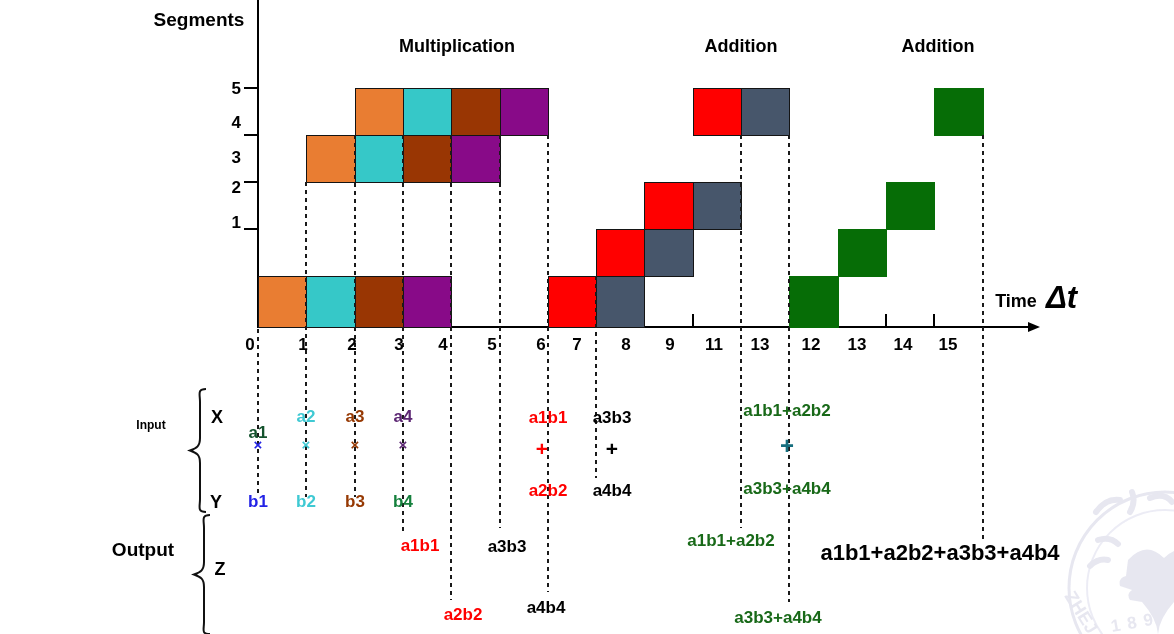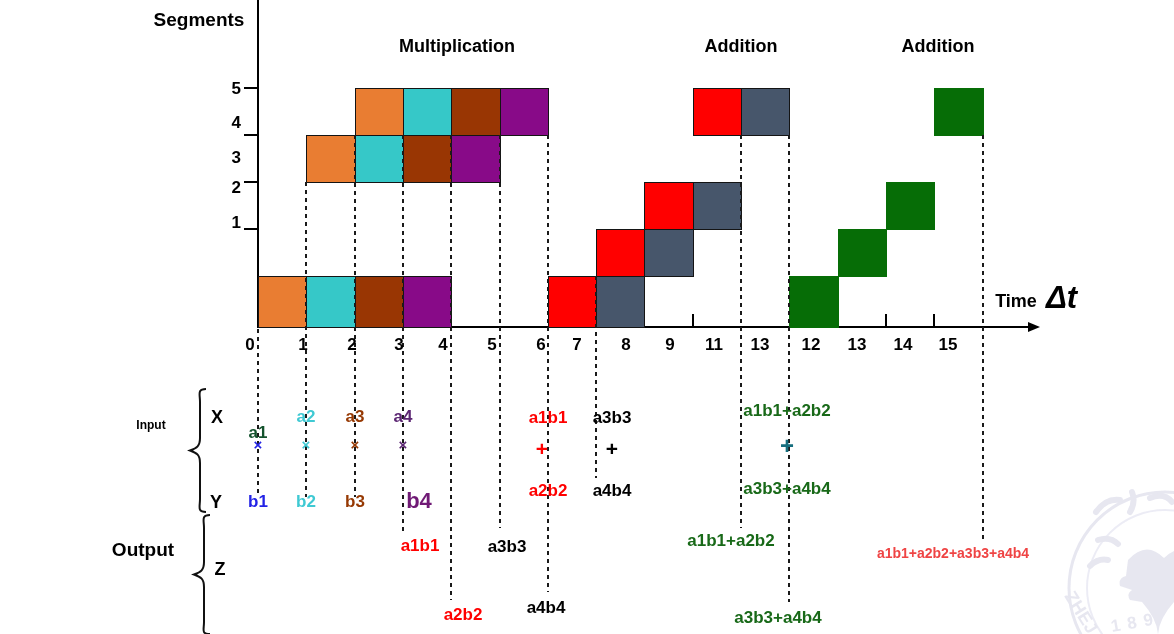--- a/index.html
+++ b/index.html
@@ -131,23 +131,23 @@
 <div class="lbl" style="left: 258px; top: 444px; font-size: 15px; color: rgb(35, 35, 230);">×</div>
 <div class="lbl" style="left: 306px; top: 444px; font-size: 15px; color: rgb(63, 201, 211);">×</div>
 <div class="lbl" style="left: 355px; top: 444px; font-size: 15px; color: rgb(150, 57, 3);">×</div>
 <div class="lbl" style="left: 403px; top: 444px; font-size: 15px; color: rgb(92, 38, 115);">×</div>
 <div class="lbl" style="left: 542px; top: 448px; font-size: 21px; color: rgb(255, 0, 0);">+</div>
 <div class="lbl" style="left: 612px; top: 448px; font-size: 21px; color: rgb(0, 0, 0);">+</div>
 <div class="lbl" style="left: 787px; top: 446px; font-size: 24px; color: rgb(21, 110, 126);">+</div>
 <div class="lbl" style="left: 258px; top: 501px; font-size: 17px; color: rgb(35, 35, 230);">b1</div>
 <div class="lbl" style="left: 306px; top: 501px; font-size: 17px; color: rgb(63, 201, 211); text-align: right;">b2</div>
 <div class="lbl" style="left: 355px; top: 501px; font-size: 17px; color: rgb(150, 57, 3);">b3</div>
-<div class="lbl" style="left: 403px; top: 501px; font-size: 22px; color: #701a75; margin-left: 16px;">b4</div>
+<div class="lbl" style="left: 403px; top: 501px; font-size: 17px; color: #15803d;">b4</div>
 <div class="lbl" style="left: 548px; top: 490px; font-size: 17px; color: rgb(255, 0, 0);">a2b2</div>
 <div class="lbl" style="left: 612px; top: 490px; font-size: 17px; color: rgb(0, 0, 0);">a4b4</div>
 <div class="lbl" style="left: 787px; top: 488px; font-size: 17px; color: rgb(24, 105, 24);">a3b3+a4b4</div>
 <div class="lbl" style="left: 420px; top: 545px; font-size: 17px; color: rgb(255, 0, 0);">a1b1</div>
 <div class="lbl" style="left: 507px; top: 546px; font-size: 17px; color: rgb(0, 0, 0);">a3b3</div>
 <div class="lbl" style="left: 731px; top: 540px; font-size: 17px; color: rgb(24, 105, 24);">a1b1+a2b2</div>
-<div class="lbl" style="left: 940px; top: 553px; font-size: 14px; color: #ef4444; margin-left: 13px;">a1b1+a2b2+a3b3+a4b4</div>
+<div class="lbl" style="left: 940px; top: 553px; font-size: 22px; color: #000000;">a1b1+a2b2+a3b3+a4b4</div>
 <div class="lbl" style="left: 463px; top: 614px; font-size: 17px; color: rgb(255, 0, 0);">a2b2</div>
 <div class="lbl" style="left: 546px; top: 607px; font-size: 17px; color: rgb(0, 0, 0);">a4b4</div>
 <div class="lbl" style="left: 778px; top: 617px; font-size: 17px; color: rgb(24, 105, 24);">a3b3+a4b4</div>
 
 </body></html>

